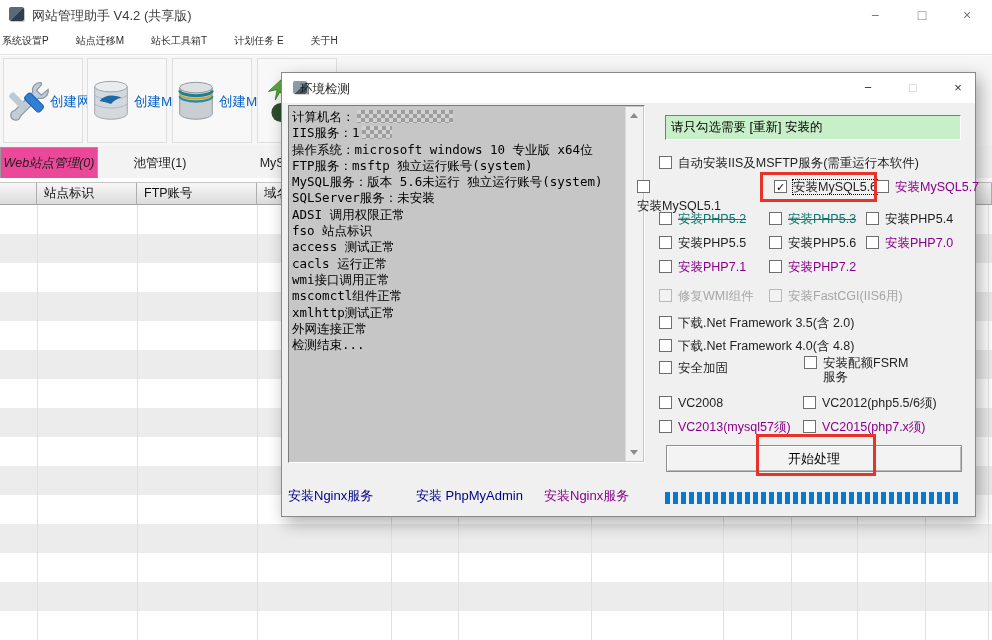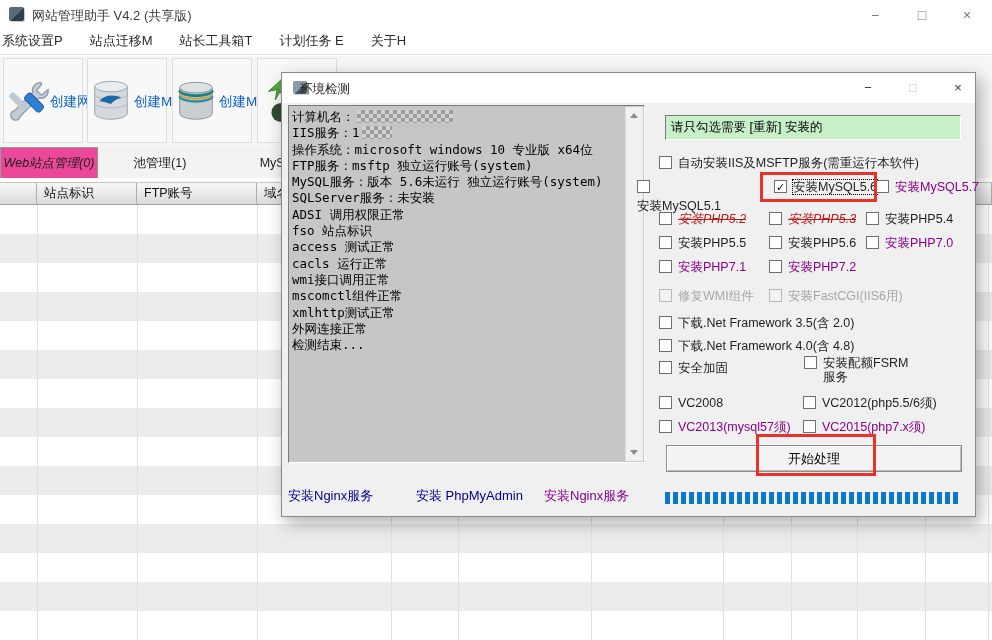--- a/index.html
+++ b/index.html
@@ -9,21 +9,21 @@
 
   
   .titlebar{left:0;top:0;width:992px;height:28px;background:#ffffff;}
   .app-icon{left:9px;top:7px;width:15px;height:14px;
     background:linear-gradient(135deg,#5a6a77 0 55%,#2c3e50 55%);border-radius:2px;
     box-shadow:1px 1px 0 #c9c9c9;}
   .app-title{left:32px;top:7px;font-size:13px;color:#3c3c3c;white-space:nowrap;}
   .winctl{top:4px;width:34px;height:22px;text-align:center;line-height:22px;font-size:14px;color:#777;}
   .menubar{left:0;top:28px;width:992px;height:27px;background:#ffffff;border-bottom:1px solid #e3e3e3;
     display:flex;align-items:center;padding-left:2px;box-sizing:border-box;}
-  .menu-item{font-size:13px;color:#2a2a2a;margin-right:27px;white-space:nowrap;cursor:default;}
+  .menu-item{font-size:10px;color:#2a2a2a;margin-right:27px;white-space:nowrap;cursor:default;}
 
   
   .toolbar{left:0;top:56px;width:992px;height:90px;background:#f6f6f6;border-bottom:1px solid #dadada;}
   .tb-btn{position:absolute;top:2px;width:80px;height:85px;background:#f8f8f8;border:1px solid #dedede;
     box-sizing:border-box;display:flex;flex-direction:row;align-items:center;justify-content:flex-start;}
   .tb-icon{width:46px;height:52px;margin-top:3px;}
   .tb-label{font-size:13.5px;color:#0a64c8;white-space:nowrap;margin-top:2px;}
 
   
   .tabbar{left:0;top:146px;width:992px;height:32px;background:#f3f3f3;border-bottom:1px solid #bdbdbd;}
@@ -70,21 +70,21 @@
   .notice{left:383px;top:42px;width:296px;height:25px;background:#c8f0c8;
     border-top:1px solid #7a7a7a;border-left:1px solid #7a7a7a;border-bottom:1px solid #fff;border-right:1px solid #fff;
     box-sizing:border-box;font-size:12.5px;line-height:22px;padding-left:5px;color:#000;overflow:hidden;white-space:nowrap;}
 
   .cb{position:absolute;display:flex;gap:6px;align-items:flex-start;font-size:12.5px;line-height:14px;
     white-space:nowrap;cursor:default;}
   .cb .box{width:13px;height:13px;background:#fff;border:1px solid #6e6e6e;flex:none;box-sizing:border-box;
     display:flex;align-items:center;justify-content:center;font-size:11px;font-weight:bold;color:#000;margin-top:0px;}
   .cb.disabled .box{border-color:#b8b8b8;background:#f2f2f2;}
   .cb.disabled .lbl{color:#a6a6a6;}
-  .cb.strike .lbl{color:#b91c1c;text-decoration:line-through;font-style:italic;}
+  .cb.strike .lbl{color:#0f766e;text-decoration:line-through;}
   .cb.purple .lbl{color:#8b008b;}
   .cb .lbl.focus{outline:1px dotted #000;outline-offset:0px;}
   .cb.wrap{white-space:normal;}
   .cb.wrap .lbl{width:92px;}
 
   .start-btn{left:384px;top:372px;width:296px;height:27px;background:#f3f3f3;border:1px solid #8e8e8e;
     box-shadow:inset 1px 1px 0 #ffffff,inset -1px -1px 0 #b9b9b9;box-sizing:border-box;
     font-size:13px;text-align:center;line-height:25px;color:#000;}
   .progress{left:383px;top:419px;width:294px;height:12px;
     background:repeating-linear-gradient(90deg,#0a78cc 0 5px,rgba(0,0,0,0) 5px 8px);}

